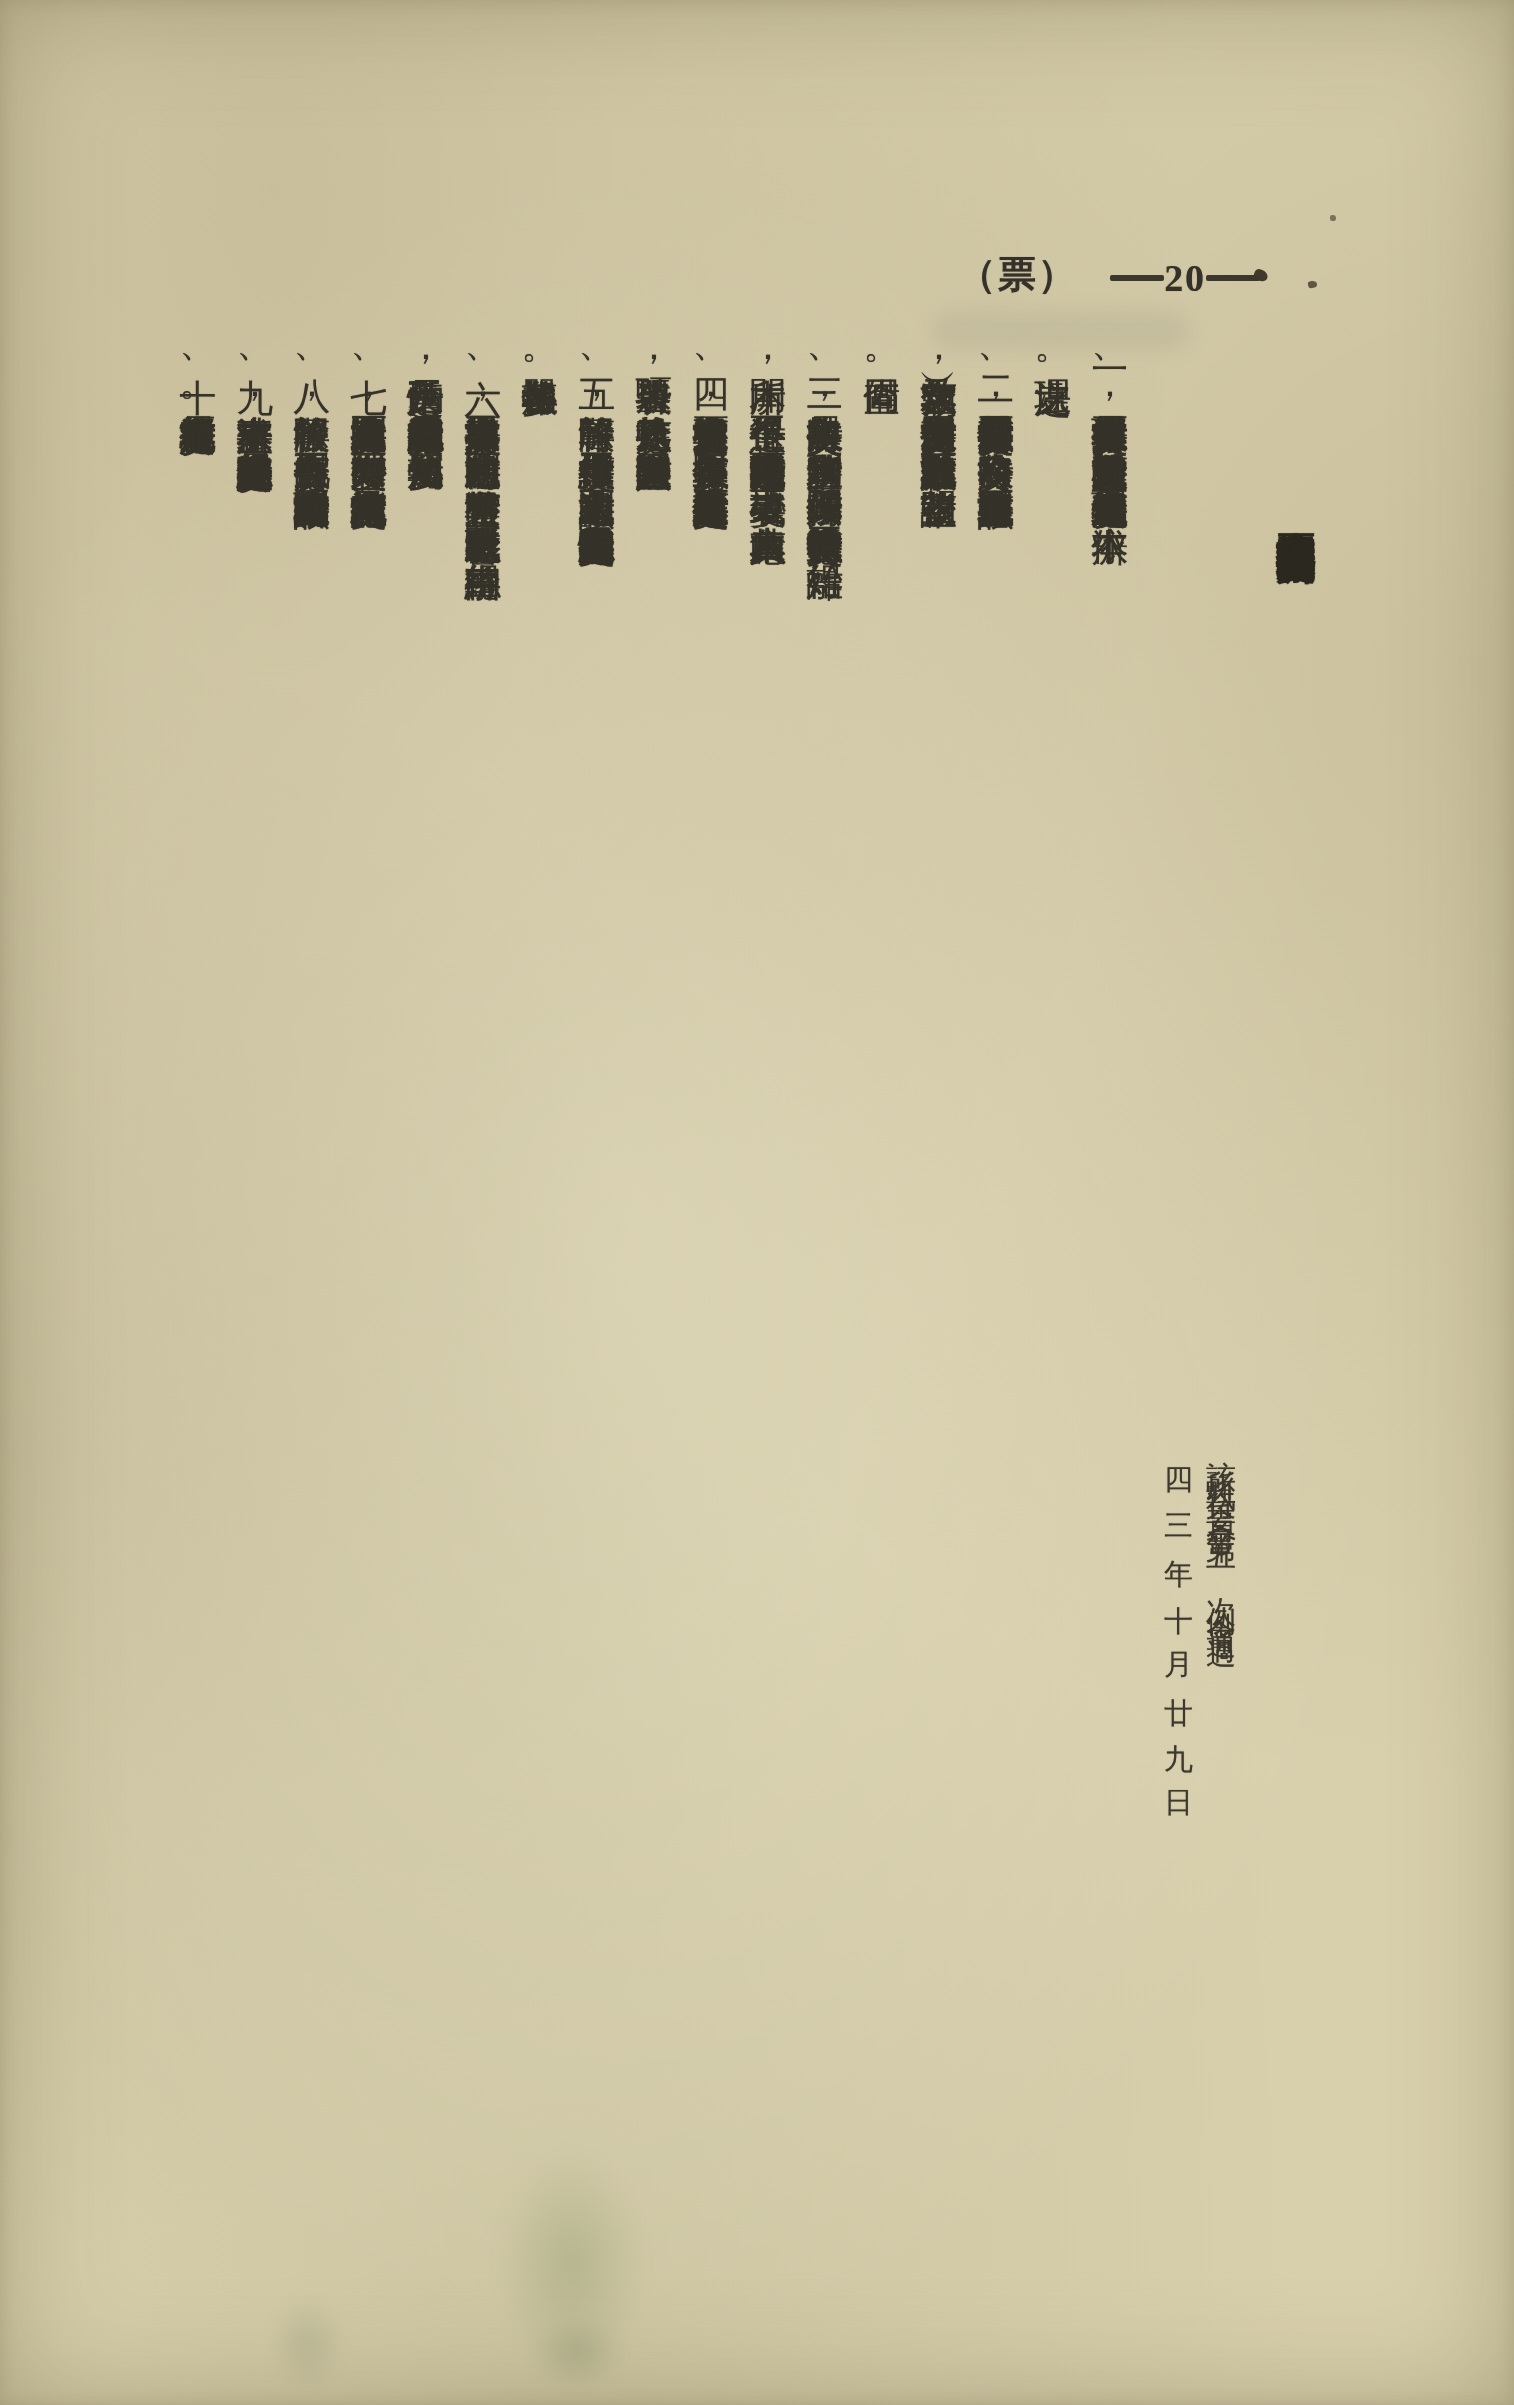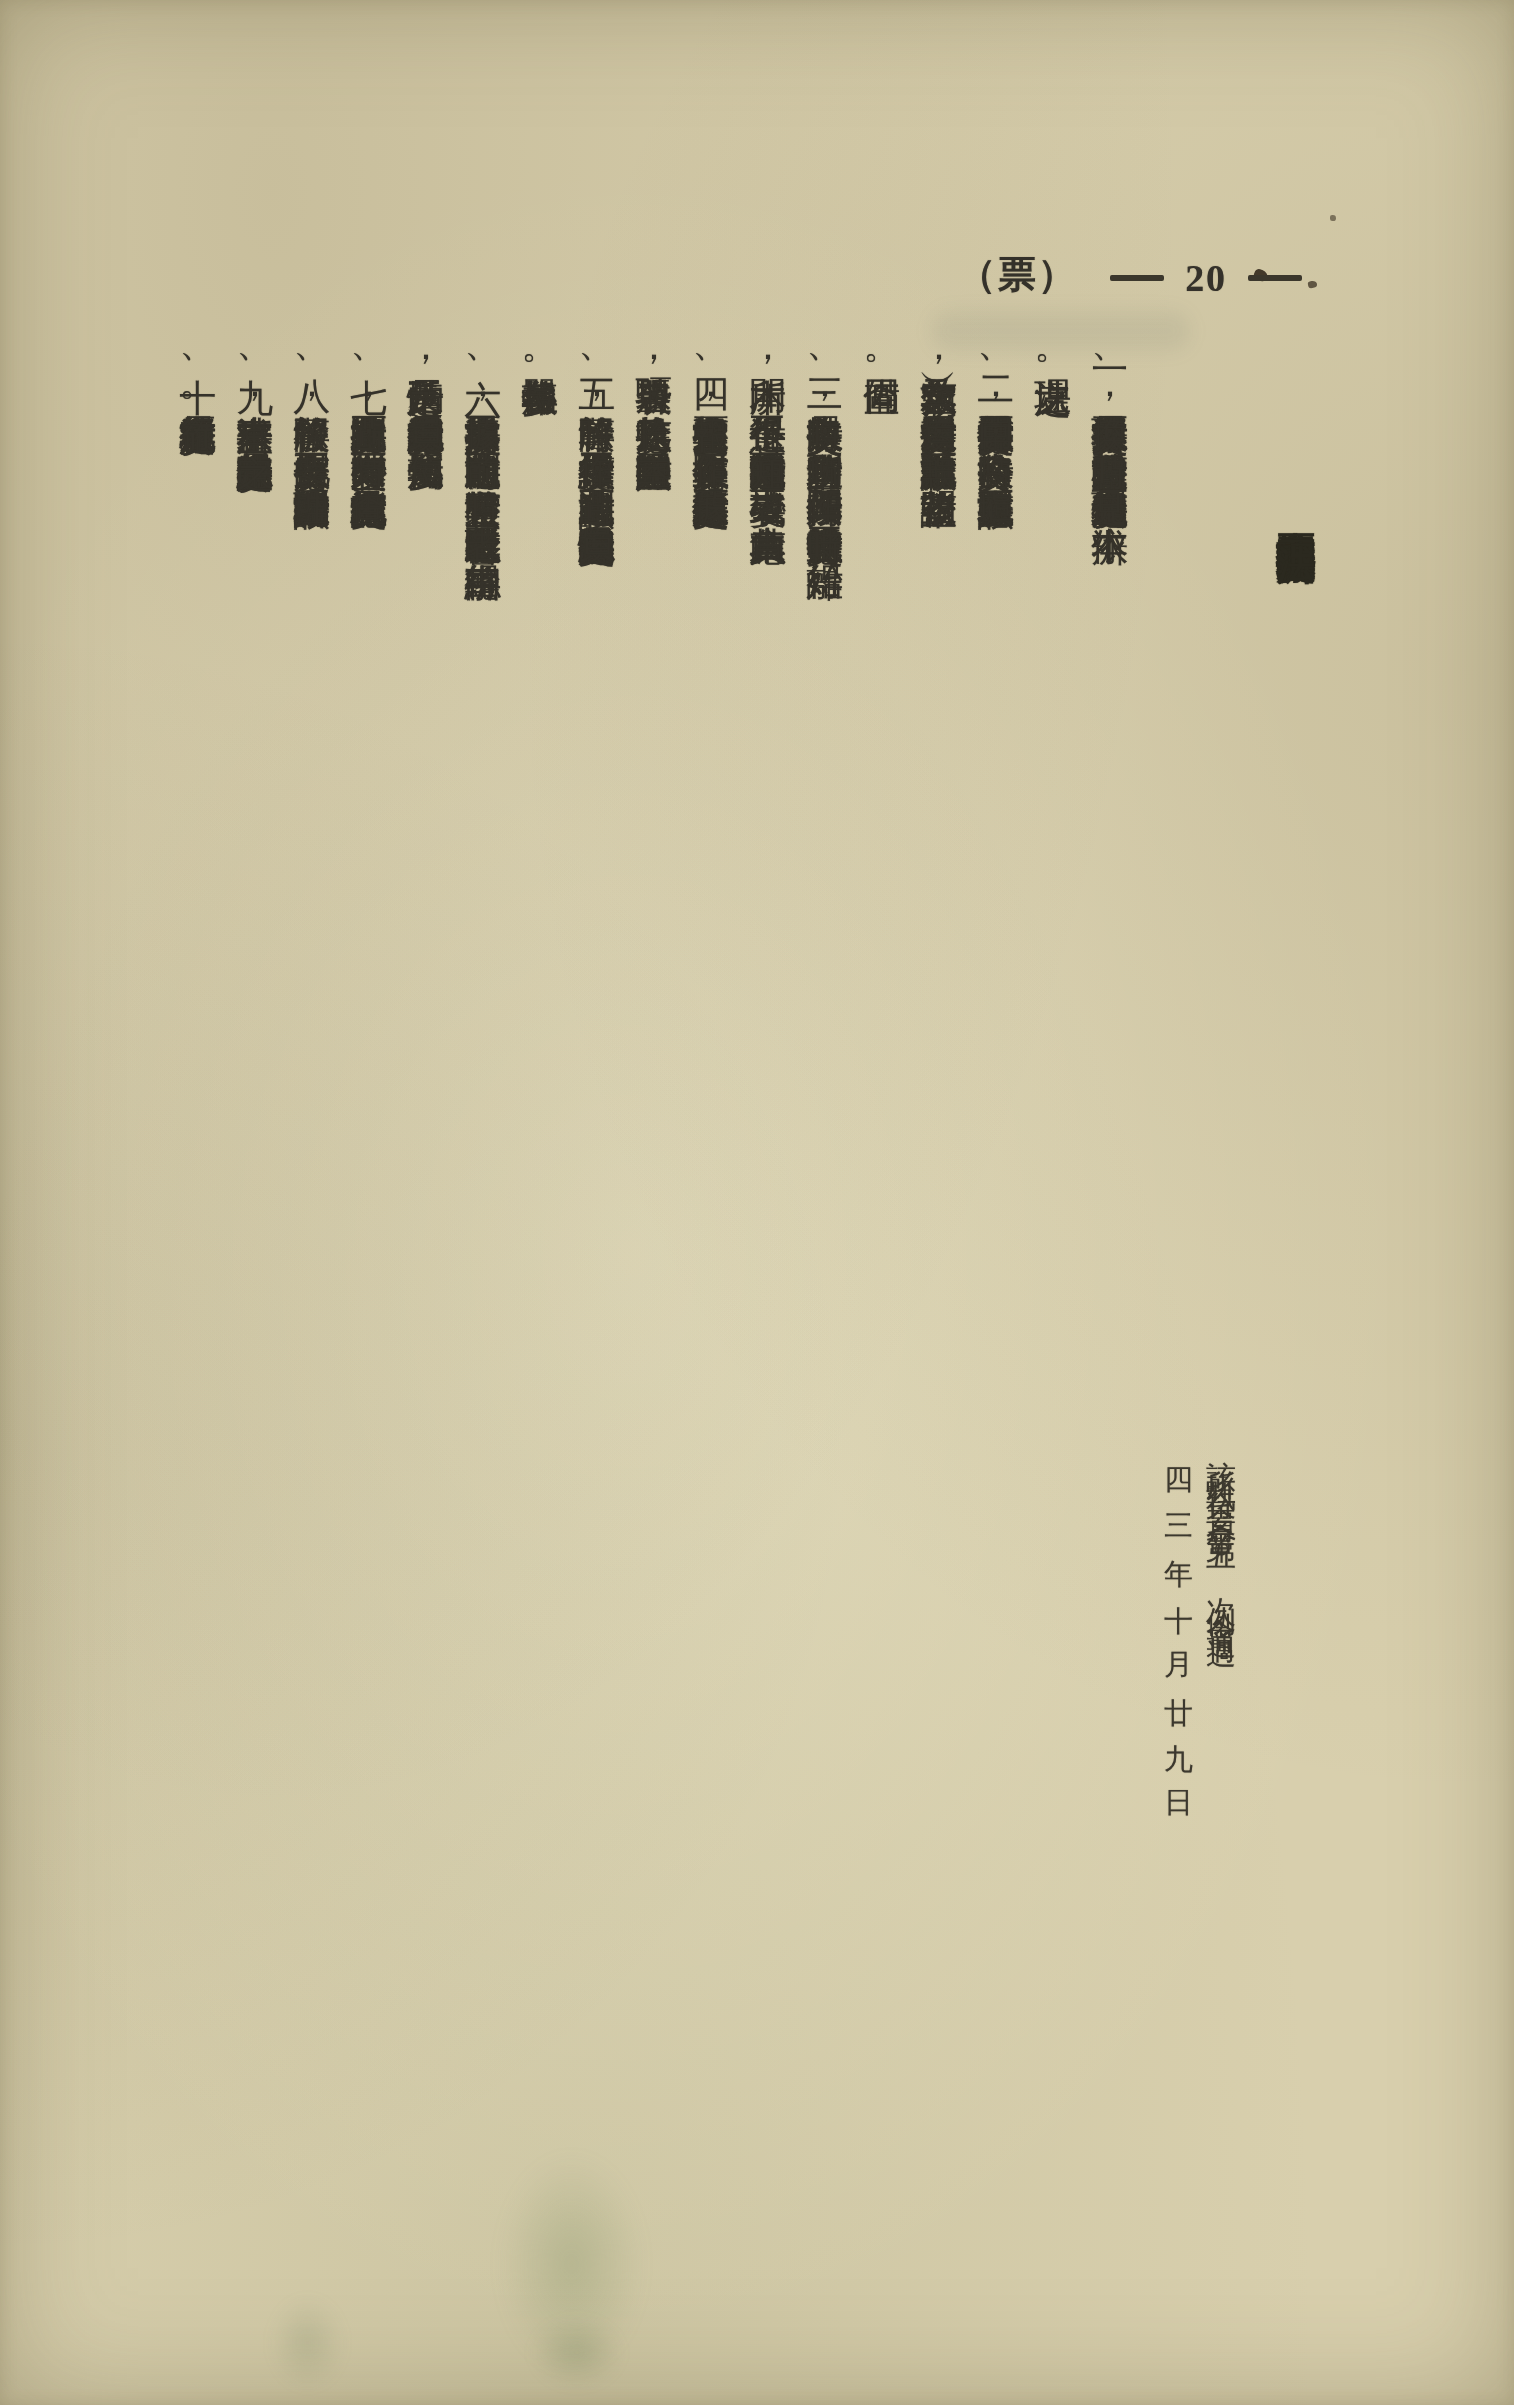--- a/index.html
+++ b/index.html
@@ -30,21 +30,21 @@
     white-space:nowrap;
     text-shadow:0 0 1px rgba(42,40,30,.45);
   }
   
   #pagehead{
     position:absolute;top:247px;left:958px;height:54px;
     display:flex;align-items:center;gap:32.5px;
     font-size:38px;font-weight:bold;letter-spacing:1.9px;
     text-shadow:0 0 1px rgba(42,40,30,.5);
   }
-  #pagehead .num{display:flex;align-items:center;gap:21px;margin-top:8px;}
+  #pagehead .num{display:flex;align-items:center;margin-top:8px;}
   .dash{width:54px;height:6.7px;background:#3b372c;border-radius:1.9px;}
   
   #title{
     top:501px;right:195px;height:1013px;
     font-size:39px;line-height:46px;font-weight:bold;
     font-family:"Liberation Sans","DejaVu Sans",sans-serif;
     letter-spacing:0.5px;color:#2b291f;
     text-shadow:0 0 1px rgba(30,28,20,.6);
   }
   #subtitle{

